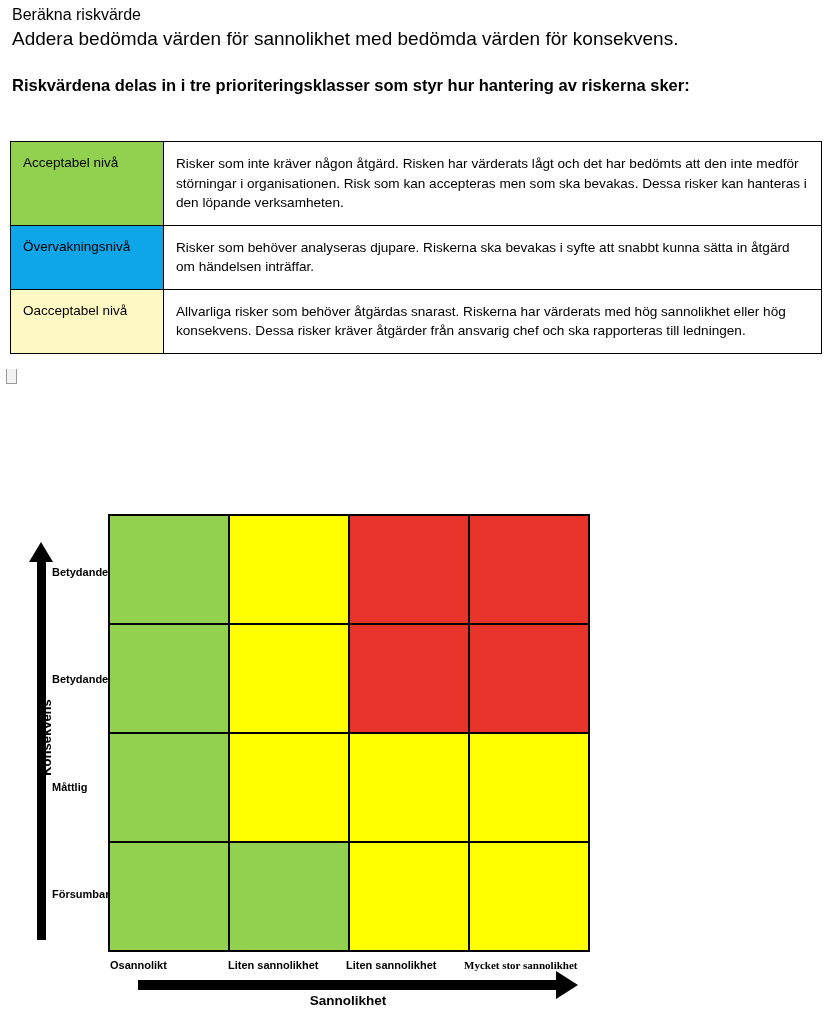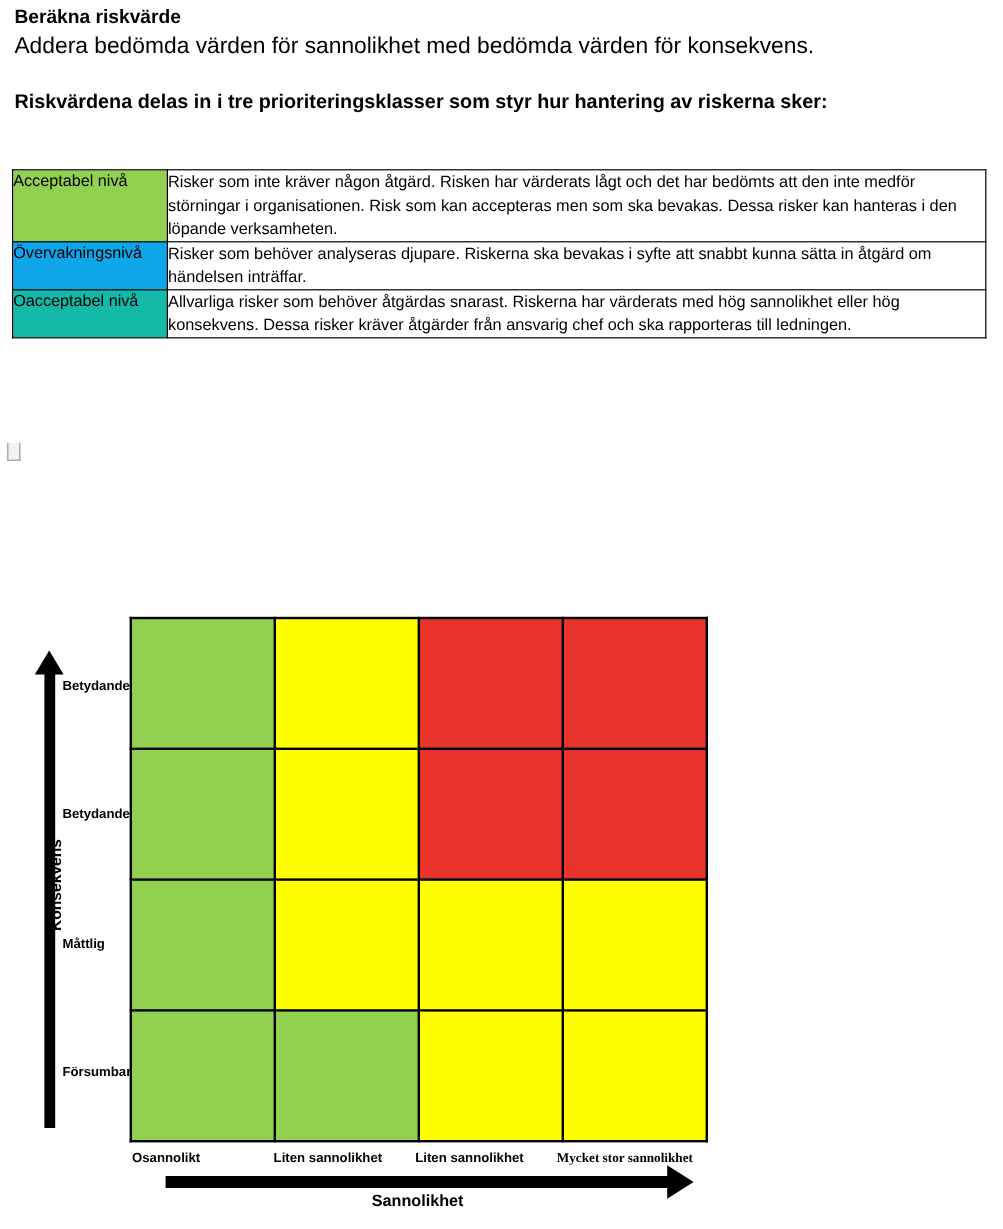--- a/index.html
+++ b/index.html
@@ -18,21 +18,21 @@
 
   
   .heading-block {
     position: absolute;
     left: 12px;
     top: 4px;
     width: 812px;
   }
   .doc-title {
     font-size: 16px;
-    font-weight: bold;
+    font-weight: normal;
     line-height: 22px;
     margin: 0 0 1px 0;
   }
   .doc-subtitle {
     font-size: 19px;
     font-weight: normal;
     line-height: 24px;
     margin: 0;
   }
   .doc-paragraph {
@@ -48,36 +48,36 @@
     position: absolute;
     left: 10px;
     top: 141px;
     width: 812px;
     border-collapse: collapse;
     table-layout: fixed;
   }
   .levels-table td {
     border: 1.6px solid #000000;
     vertical-align: top;
-    padding: 0;
+    padding: 12px;
   }
   .level-name-cell {
     width: 128px;
     font-size: 13.5px;
     padding: 28px 6px 6px 7px;
     line-height: 17px;
   }
   .level-desc-cell {
     padding: 9px 8px 8px 9px;
     font-size: 13.6px;
     line-height: 19.5px;
   }
   .lvl-green  { background: #92d050; }
   .lvl-yellow { background: #0ea5e9; }
-  .lvl-red    { background: #14b8a6; }
+  .lvl-red    { background: #fef9c3; }
 
   
   .corner-tick {
     position: absolute;
     left: 6px;
     top: 369px;
     width: 9px;
     height: 14px;
     border-left: 1.5px solid #9a9a9a;
     border-right: 1.5px solid #9a9a9a;

